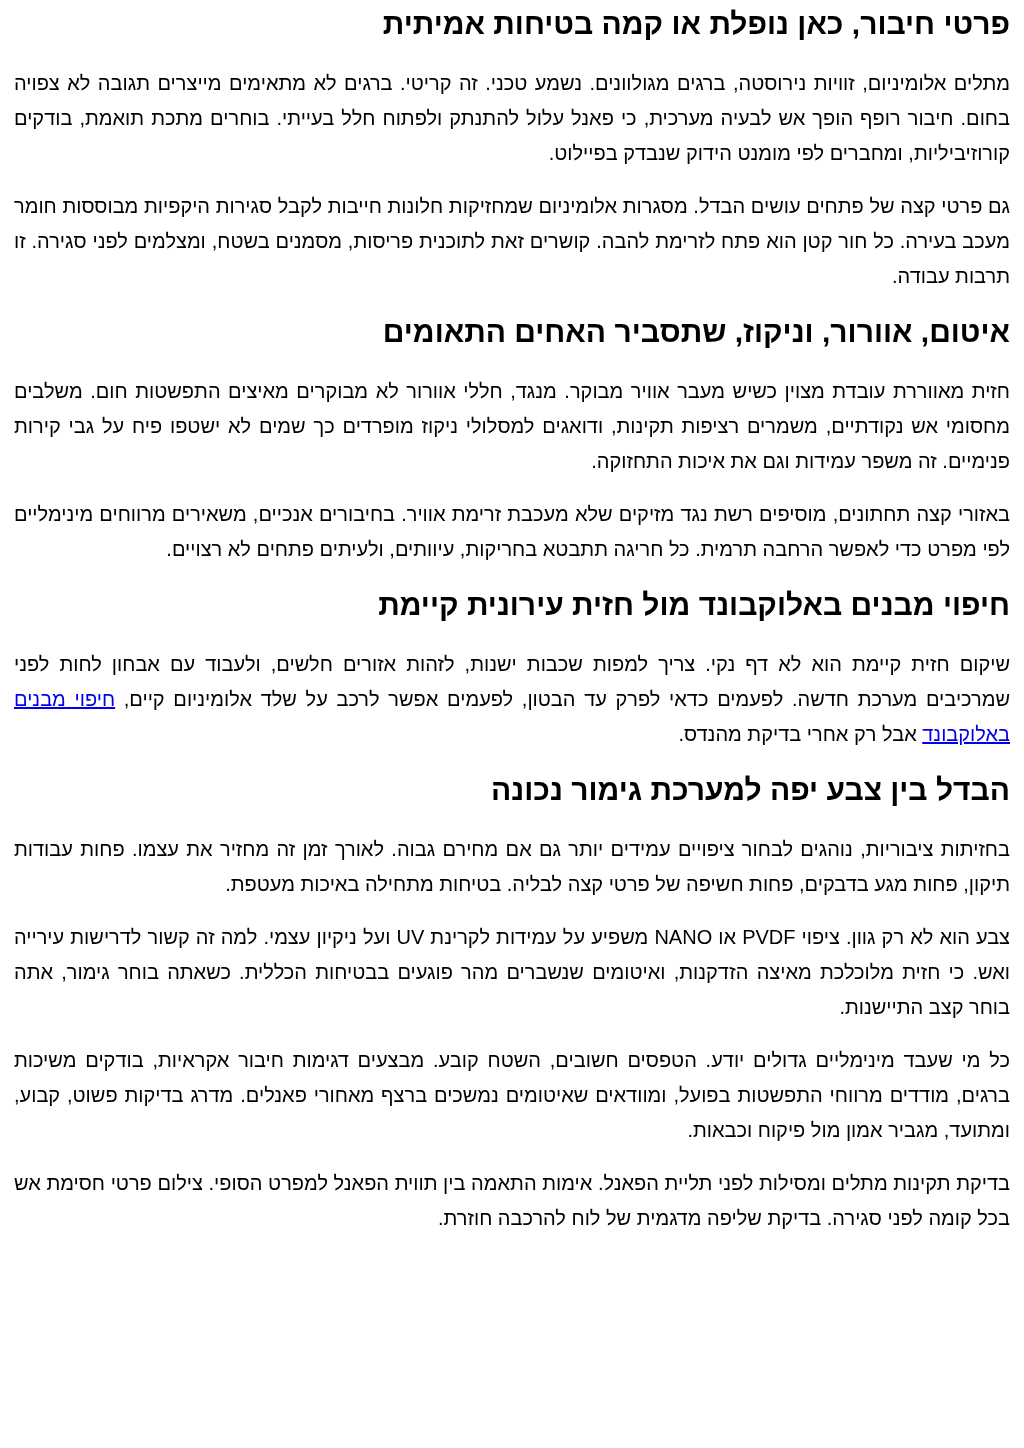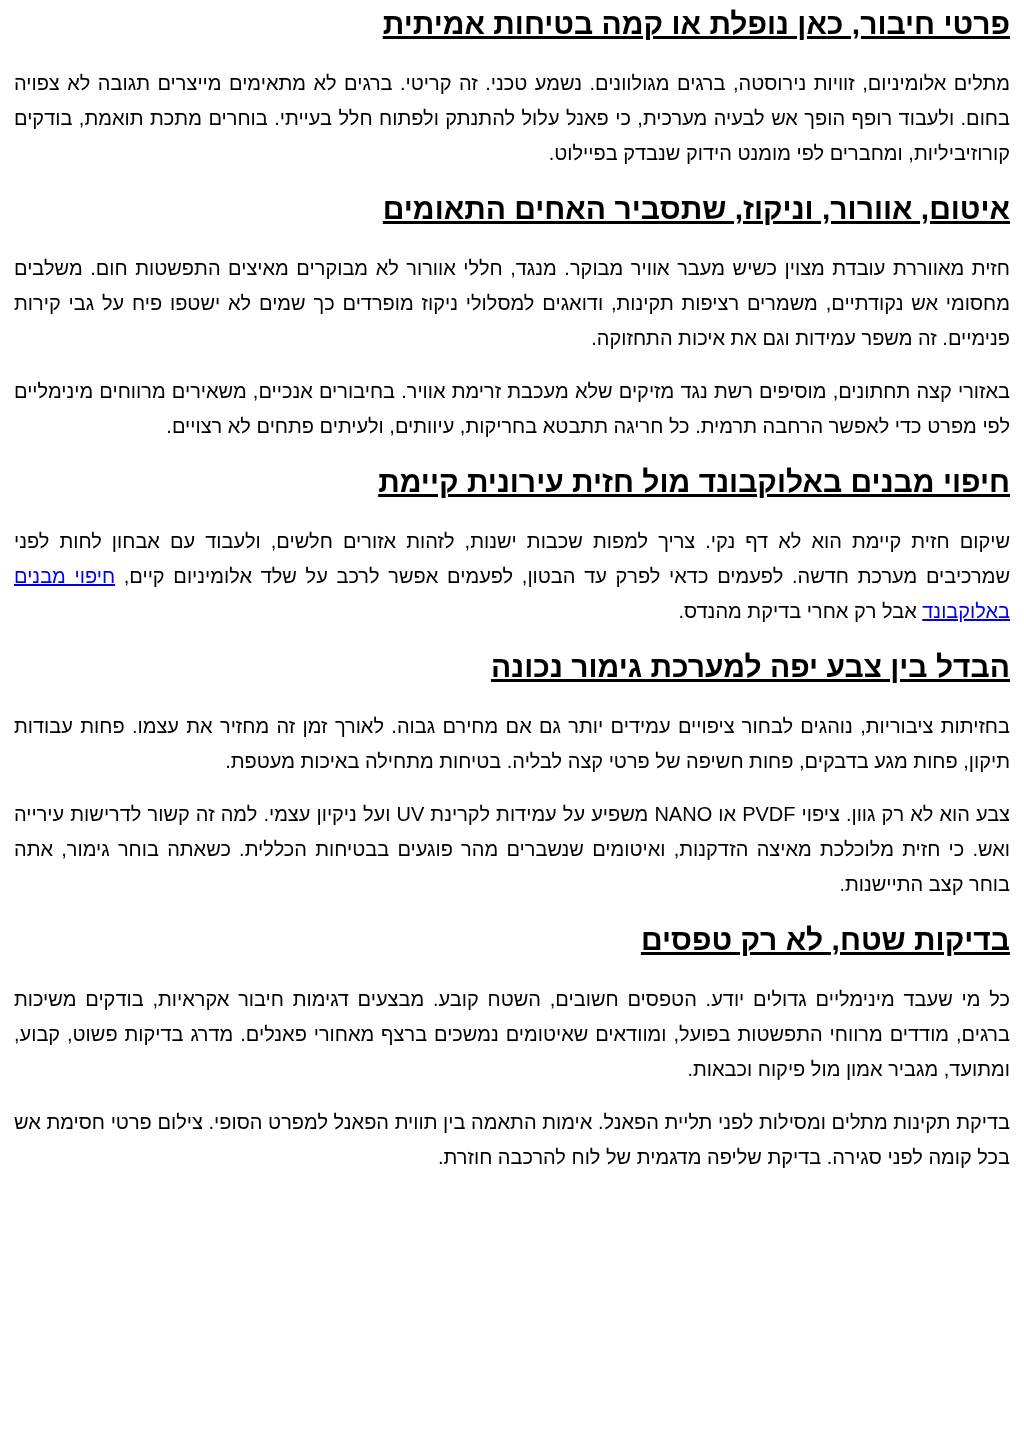--- a/index.html
+++ b/index.html
@@ -15,46 +15,45 @@
     padding: 4px 14px 0 14px;
   }
   main[data-name="article-content"] { width: 100%; }
   h2[data-name="section-heading"] {
     font-size: 30px;
     line-height: 40px;
     font-weight: 700;
     color: #000000;
     text-align: right;
     margin: 14px 0 22px 0;
-    text-decoration: underline;
   }
   main h2[data-name="section-heading"]:first-child { margin-top: 0; }
   p[data-name="paragraph"] {
     font-size: 20px;
     line-height: 35px;
     color: #000000;
     text-align: justify;
     margin: 0 0 18px 0;
   }
   a[data-name="alucobond-cladding-link"] {
     color: #0000ee;
     text-decoration: underline;
     cursor: pointer;
   }
 </style>
 </head>
 <body>
 
 <main data-name="article-content">
     <h2 data-name="section-heading">פרטי חיבור, כאן נופלת או קמה בטיחות אמיתית</h2>
-    <p data-name="paragraph">מתלים אלומיניום, זוויות נירוסטה, ברגים מגולוונים. נשמע טכני. זה קריטי. ברגים לא מתאימים מייצרים תגובה לא צפויה בחום. ולעבוד רופף הופך אש לבעיה מערכית, כי פאנל עלול להתנתק ולפתוח חלל בעייתי. בוחרים מתכת תואמת, בודקים קורוזיביליות, ומחברים לפי מומנט הידוק שנבדק בפיילוט.</p>
+    <p data-name="paragraph">מתלים אלומיניום, זוויות נירוסטה, ברגים מגולוונים. נשמע טכני. זה קריטי. ברגים לא מתאימים מייצרים תגובה לא צפויה בחום. חיבור רופף הופך אש לבעיה מערכית, כי פאנל עלול להתנתק ולפתוח חלל בעייתי. בוחרים מתכת תואמת, בודקים קורוזיביליות, ומחברים לפי מומנט הידוק שנבדק בפיילוט.</p>
+    <p data-name="paragraph">גם פרטי קצה של פתחים עושים הבדל. מסגרות אלומיניום שמחזיקות חלונות חייבות לקבל סגירות היקפיות מבוססות חומר מעכב בעירה. כל חור קטן הוא פתח לזרימת להבה. קושרים זאת לתוכנית פריסות, מסמנים בשטח, ומצלמים לפני סגירה. זו תרבות עבודה.</p>
     <h2 data-name="section-heading">איטום, אוורור, וניקוז, שתסביר האחים התאומים</h2>
     <p data-name="paragraph">חזית מאווררת עובדת מצוין כשיש מעבר אוויר מבוקר. מנגד, חללי אוורור לא מבוקרים מאיצים התפשטות חום. משלבים מחסומי אש נקודתיים, משמרים רציפות תקינות, ודואגים למסלולי ניקוז מופרדים כך שמים לא ישטפו פיח על גבי קירות פנימיים. זה משפר עמידות וגם את איכות התחזוקה.</p>
     <p data-name="paragraph">באזורי קצה תחתונים, מוסיפים רשת נגד מזיקים שלא מעכבת זרימת אוויר. בחיבורים אנכיים, משאירים מרווחים מינימליים לפי מפרט כדי לאפשר הרחבה תרמית. כל חריגה תתבטא בחריקות, עיוותים, ולעיתים פתחים לא רצויים.</p>
     <h2 data-name="section-heading">חיפוי מבנים באלוקבונד מול חזית עירונית קיימת</h2>
     <p data-name="paragraph"><span data-name="paragraph-text">שיקום חזית קיימת הוא לא דף נקי. צריך למפות שכבות ישנות, לזהות אזורים חלשים, ולעבוד עם אבחון לחות לפני שמרכיבים מערכת חדשה. לפעמים כדאי לפרק עד הבטון, לפעמים אפשר לרכב על שלד אלומיניום קיים, </span><a href="#" data-name="alucobond-cladding-link">חיפוי מבנים באלוקבונד</a><span data-name="paragraph-text"> אבל רק אחרי בדיקת מהנדס.</span></p>
     <h2 data-name="section-heading">הבדל בין צבע יפה למערכת גימור נכונה</h2>
     <p data-name="paragraph">בחזיתות ציבוריות, נוהגים לבחור ציפויים עמידים יותר גם אם מחירם גבוה. לאורך זמן זה מחזיר את עצמו. פחות עבודות תיקון, פחות מגע בדבקים, פחות חשיפה של פרטי קצה לבליה. בטיחות מתחילה באיכות מעטפת.</p>
     <p data-name="paragraph">צבע הוא לא רק גוון. ציפוי PVDF או NANO משפיע על עמידות לקרינת UV ועל ניקיון עצמי. למה זה קשור לדרישות עירייה ואש. כי חזית מלוכלכת מאיצה הזדקנות, ואיטומים שנשברים מהר פוגעים בבטיחות הכללית. כשאתה בוחר גימור, אתה בוחר קצב התיישנות.</p>
-    <h2 data-name="section-heading">בדיקות שטח, לא רק טפסים</h2>
     <p data-name="paragraph">כל מי שעבד מינימליים גדולים יודע. הטפסים חשובים, השטח קובע. מבצעים דגימות חיבור אקראיות, בודקים משיכות ברגים, מודדים מרווחי התפשטות בפועל, ומוודאים שאיטומים נמשכים ברצף מאחורי פאנלים. מדרג בדיקות פשוט, קבוע, ומתועד, מגביר אמון מול פיקוח וכבאות.</p>
     <p data-name="paragraph">בדיקת תקינות מתלים ומסילות לפני תליית הפאנל. אימות התאמה בין תווית הפאנל למפרט הסופי. צילום פרטי חסימת אש בכל קומה לפני סגירה. בדיקת שליפה מדגמית של לוח להרכבה חוזרת.</p>
   </main>
 
 </body></html>

